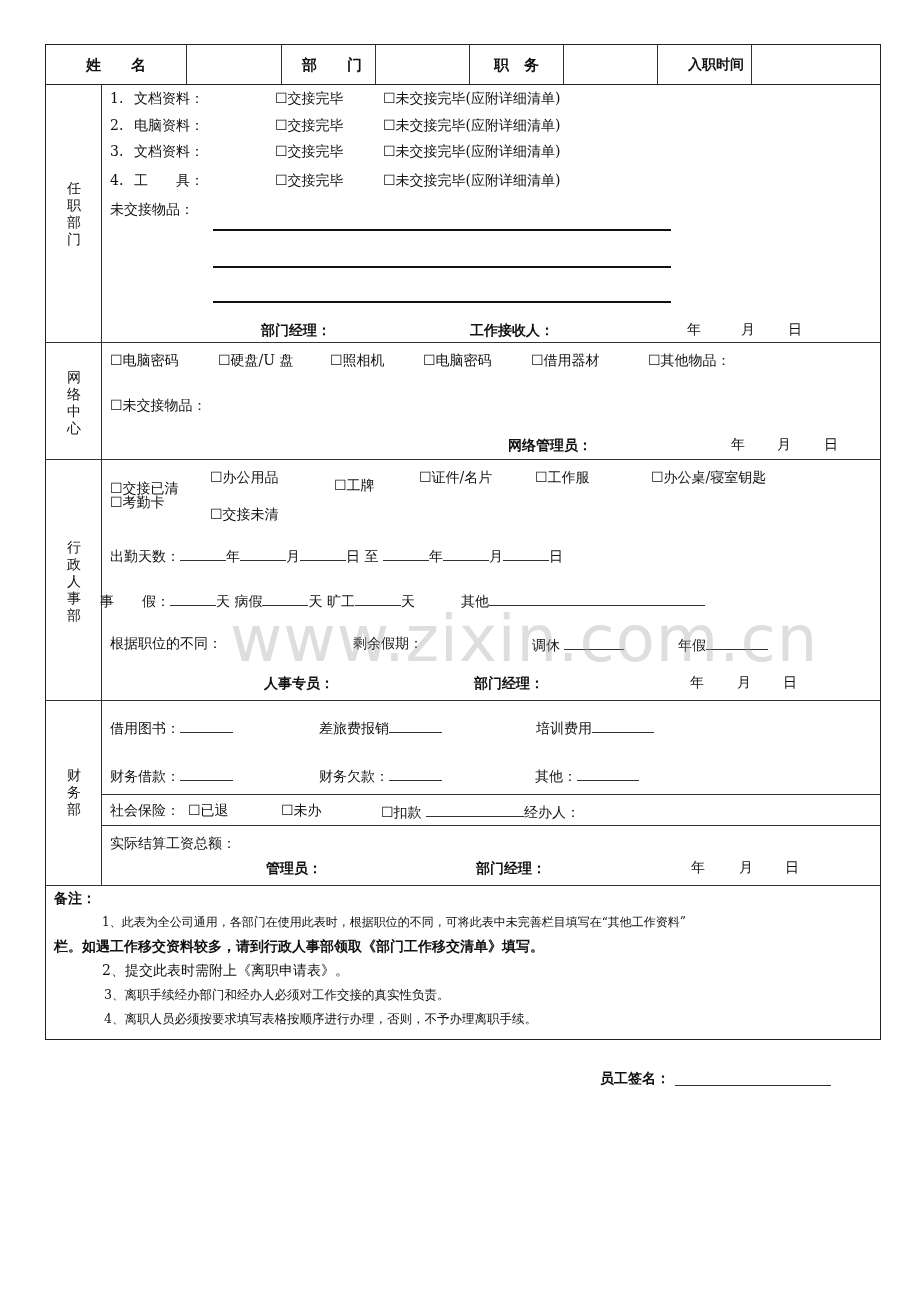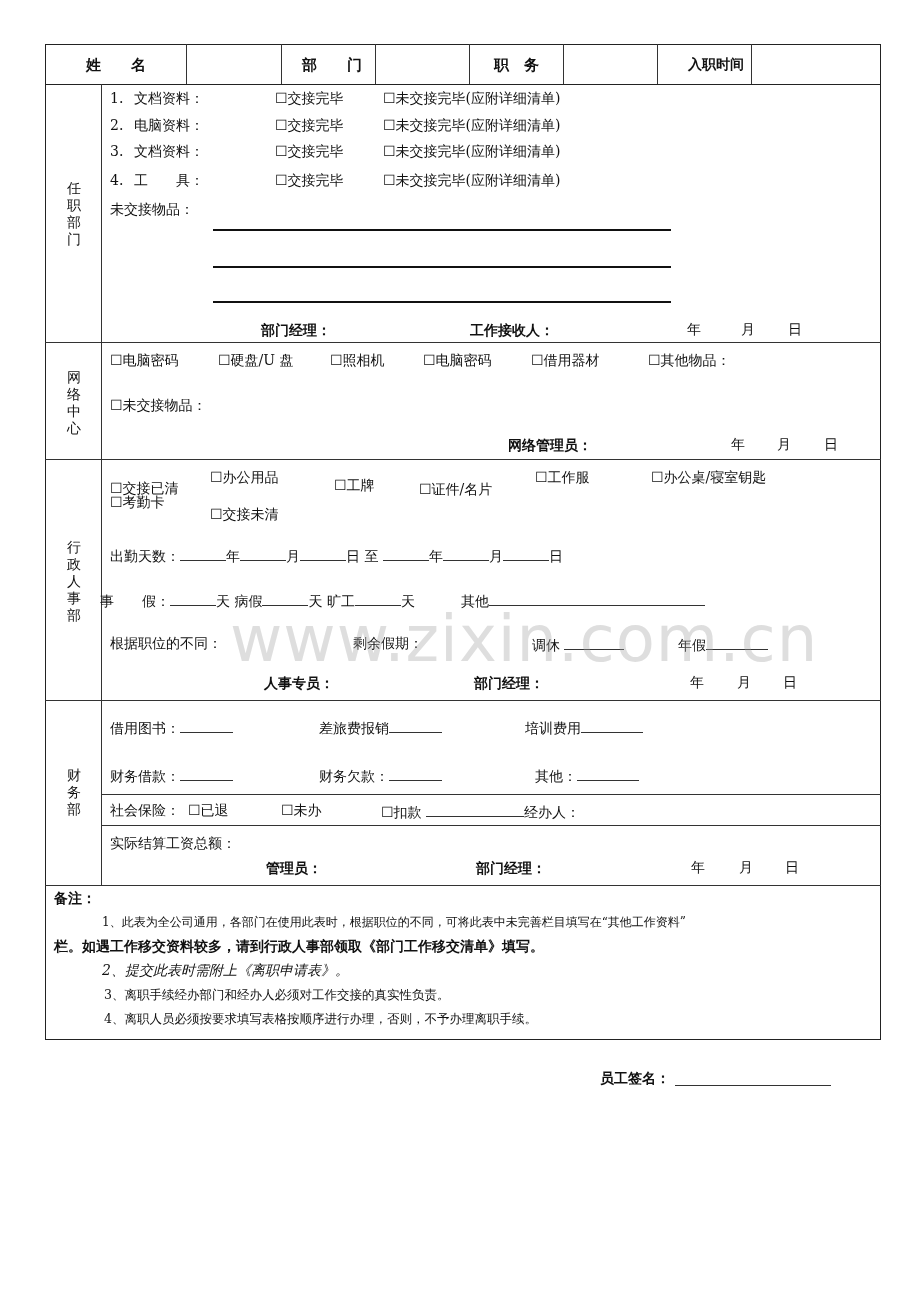--- a/index.html
+++ b/index.html
@@ -117,21 +117,21 @@
 <div class="abs cb" style="left:648px; top:352px;"><span>其他物品：</span></div>
 <div class="abs cb" style="left:110px; top:397px;"><span>未交接物品：</span></div>
 <div class="abs bold" style="left:508px; top:437px;">网络管理员：</div>
 <div class="abs" style="left:731px; top:436px;">年</div>
 <div class="abs" style="left:777px; top:436px;">月</div>
 <div class="abs" style="left:824px; top:436px;">日</div>
 
 <div class="abs cb" style="left:110px; top:494px;"><span>考勤卡</span></div>
 <div class="abs cb" style="left:210px; top:469px;"><span>办公用品</span></div>
 <div class="abs cb" style="left:334px; top:469px;margin-top:8px;"><span>工牌</span></div>
-<div class="abs cb" style="left:419px; top:481px;"><span>证件/名片</span></div>
+<div class="abs cb" style="left:419px; top:469px;"><span>证件/名片</span></div>
 <div class="abs cb" style="left:535px; top:469px;"><span>工作服</span></div>
 <div class="abs cb" style="left:651px; top:469px;"><span>办公桌/寝室钥匙</span></div>
 <div class="abs cb" style="left:110px; top:480px;"><span>交接已清</span></div>
 <div class="abs cb" style="left:210px; top:506px;"><span>交接未清</span></div>
 
 <div class="abs" style="left:110px; top:546px;">
   <span>出勤天数：</span><span class="uline" style="width:46px;"></span><span>年</span><span class="uline" style="width:46px;"></span><span>月</span><span class="uline" style="width:46px;"></span><span>日</span> <span>至</span> <span class="uline" style="width:46px;"></span><span>年</span><span class="uline" style="width:46px;"></span><span>月</span><span class="uline" style="width:46px;"></span><span>日</span>
 </div>
 
 <div class="abs" style="left:100px; top:591px;">
@@ -154,21 +154,21 @@
 <div class="abs" style="left:783px; top:674px;">日</div>
 
 <div class="watermark">www.zixin.com.cn</div>
 
 <div class="abs" style="left:110px; top:718px;">
   <span>借用图书：</span><span class="uline" style="width:53px;"></span>
 </div>
 <div class="abs" style="left:319px; top:718px;">
   <span>差旅费报销</span><span class="uline" style="width:53px;"></span>
 </div>
-<div class="abs" style="left:525px; top:718px;">
+<div class="abs" style="left:536px; top:718px;">
   <span>培训费用</span><span class="uline" style="width:62px;"></span>
 </div>
 <div class="abs" style="left:110px; top:766px;">
   <span>财务借款：</span><span class="uline" style="width:53px;"></span>
 </div>
 <div class="abs" style="left:319px; top:766px;">
   <span>财务欠款：</span><span class="uline" style="width:53px;"></span>
 </div>
 <div class="abs" style="left:535px; top:766px;">
   <span>其他：</span><span class="uline" style="width:62px;"></span>
@@ -184,18 +184,18 @@
 <div class="abs" style="left:110px; top:835px;">实际结算工资总额：</div>
 <div class="abs bold" style="left:266px; top:860px;">管理员：</div>
 <div class="abs bold" style="left:476px; top:860px;">部门经理：</div>
 <div class="abs" style="left:691px; top:859px;">年</div>
 <div class="abs" style="left:739px; top:859px;">月</div>
 <div class="abs" style="left:785px; top:859px;">日</div>
 
 <div class="abs bold" style="left:54px; top:890px;">备注：</div>
 <div class="abs note" style="left:102px; top:914px; font-size:12px;">1、此表为全公司通用，各部门在使用此表时，根据职位的不同，可将此表中未完善栏目填写在“其他工作资料”</div>
 <div class="abs note" style="left:54px; top:938px;font-weight:bold;">栏。如遇工作移交资料较多，请到行政人事部领取《部门工作移交清单》填写。</div>
-<div class="abs note" style="left:102px; top:962px;font-style:italic;">2、提交此表时需附上《离职申请表》。</div>
+<div class="abs note" style="left:102px; top:962px;">2、提交此表时需附上《离职申请表》。</div>
 <div class="abs note-small" style="left:104px; top:987px;">3、离职手续经办部门和经办人必须对工作交接的真实性负责。</div>
 <div class="abs note-small" style="left:104px; top:1011px;">4、离职人员必须按要求填写表格按顺序进行办理，否则，不予办理离职手续。</div>
 
 <div class="abs bold" style="left:600px; top:1070px;">员工签名：</div>
 <div class="hline" style="left:675px; top:1085px; width:156px;"></div>
 
 </body></html>

